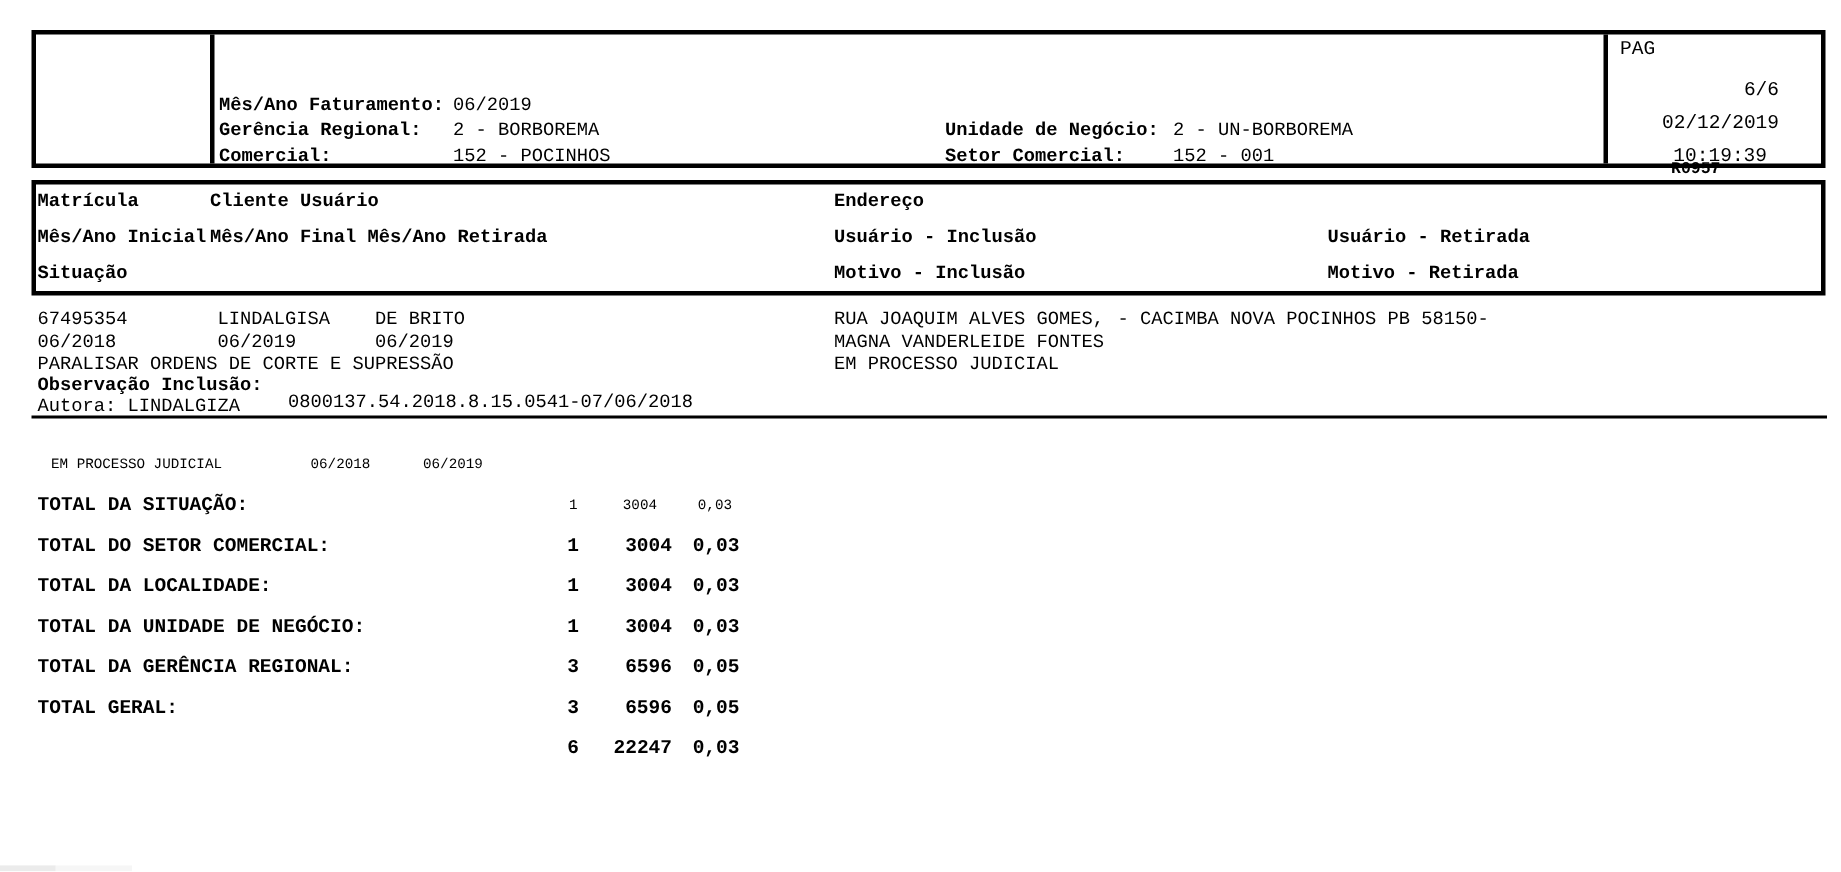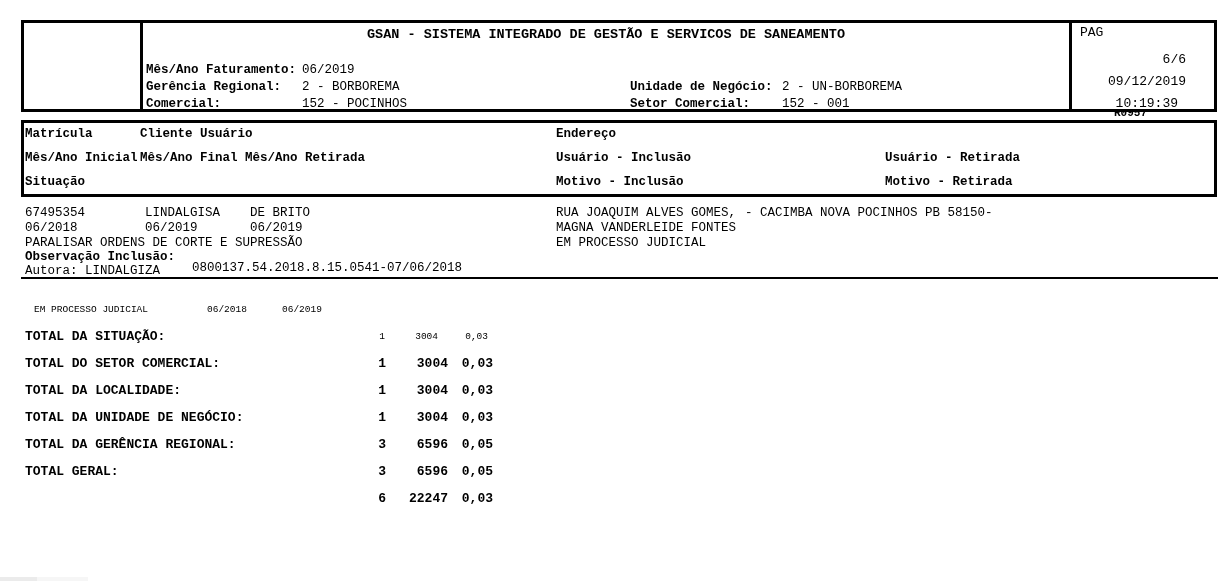--- a/index.html
+++ b/index.html
@@ -22,36 +22,35 @@
 </head>
 <body>
 
 <div class="page">
 
   <div class="box" style="left:21px;top:20px;width:1196px;height:92px;"></div>
   <div class="vline" style="left:140px;top:23px;height:86px;"></div>
   <div class="vline" style="left:1069px;top:23px;height:86px;"></div>
   <div class="abs" style="left:24px;top:23px;width:116px;height:86px;"></div>
 
-  <div class="abs b t135 center" style="left:143px;top:27px;width:926px;">GSAN - SISTEMA INTEGRADO DE GESTÃO E SERVICOS DE SANEAMENTO</div>
 
   <div class="abs b t12" style="left:146px;top:63px;">Mês/Ano Faturamento:</div>
   <div class="abs t12" style="left:302px;top:63px;">06/2019</div>
   <div class="abs b t12" style="left:146px;top:80px;">Gerência Regional:</div>
   <div class="abs t12" style="left:302px;top:80px;">2 - BORBOREMA</div>
   <div class="abs b t12" style="left:146px;top:97px;">Comercial:</div>
   <div class="abs t12" style="left:302px;top:97px;">152 - POCINHOS</div>
   <div class="abs b t12" style="left:630px;top:80px;">Unidade de Negócio:</div>
   <div class="abs t12" style="left:782px;top:80px;">2 - UN-BORBOREMA</div>
   <div class="abs b t12" style="left:630px;top:97px;">Setor Comercial:</div>
   <div class="abs t12" style="left:782px;top:97px;">152 - 001</div>
 
   <div class="abs t13" style="left:1080px;top:26px;">PAG</div>
   <div class="abs t13 num" style="left:1140px;top:26px;width:46px;">6/6</div>
-  <div class="abs t13 num" style="left:1086px;top:48px;width:100px;">09/12/2019</div>
+  <div class="abs t13 num" style="left:1086px;top:48px;width:100px;">02/12/2019</div>
   <div class="abs t13 num" style="left:1086px;top:70px;width:92px;">10:19:39</div>
   <div class="abs b t11 center" style="left:1072px;top:107px;width:117px;">R0957</div>
 
   <div class="box" style="left:21px;top:120px;width:1196px;height:77px;"></div>
   <div class="abs b t12" style="left:25px;top:127px;">Matrícula</div>
   <div class="abs b t12" style="left:140px;top:127px;">Cliente Usuário</div>
   <div class="abs b t12" style="left:556px;top:127px;">Endereço</div>
   <div class="abs b t12" style="left:25px;top:151px;">Mês/Ano Inicial</div>
   <div class="abs b t12" style="left:140px;top:151px;">Mês/Ano Final</div>
   <div class="abs b t12" style="left:245px;top:151px;">Mês/Ano Retirada</div>

